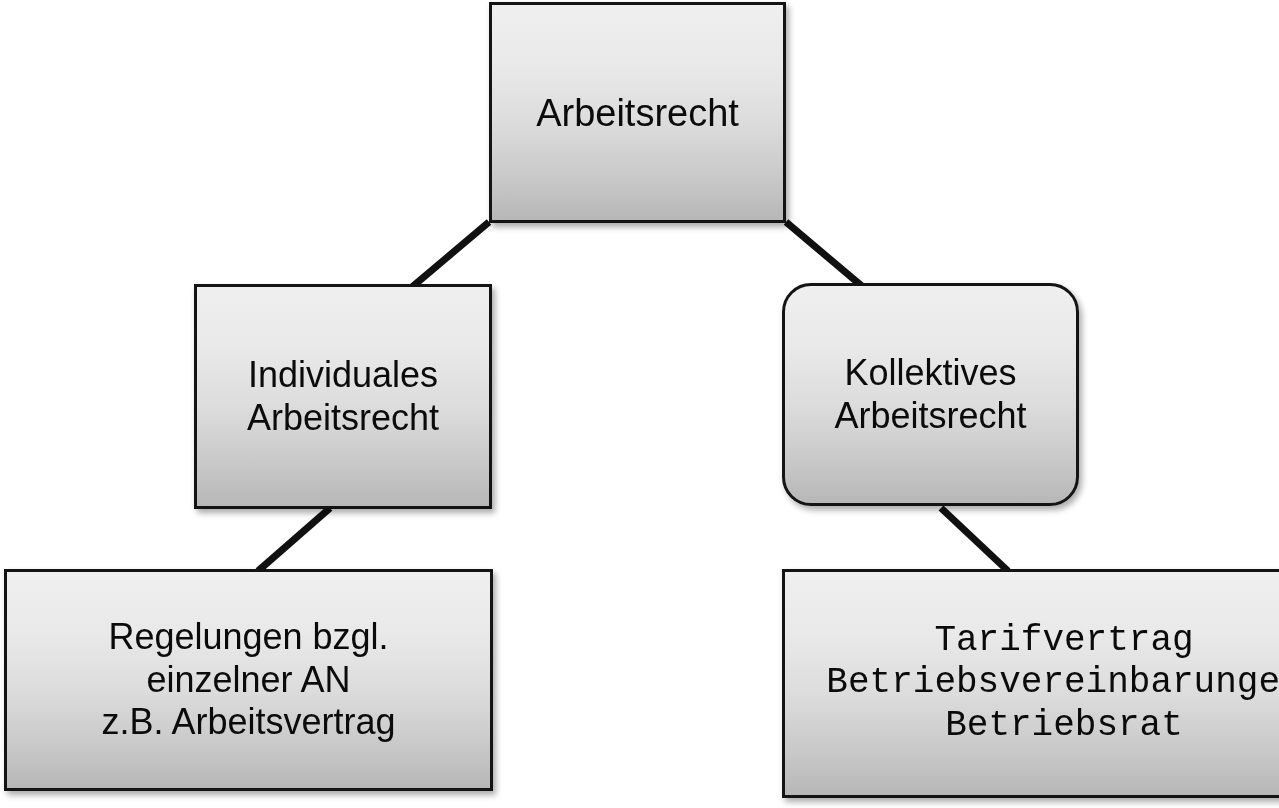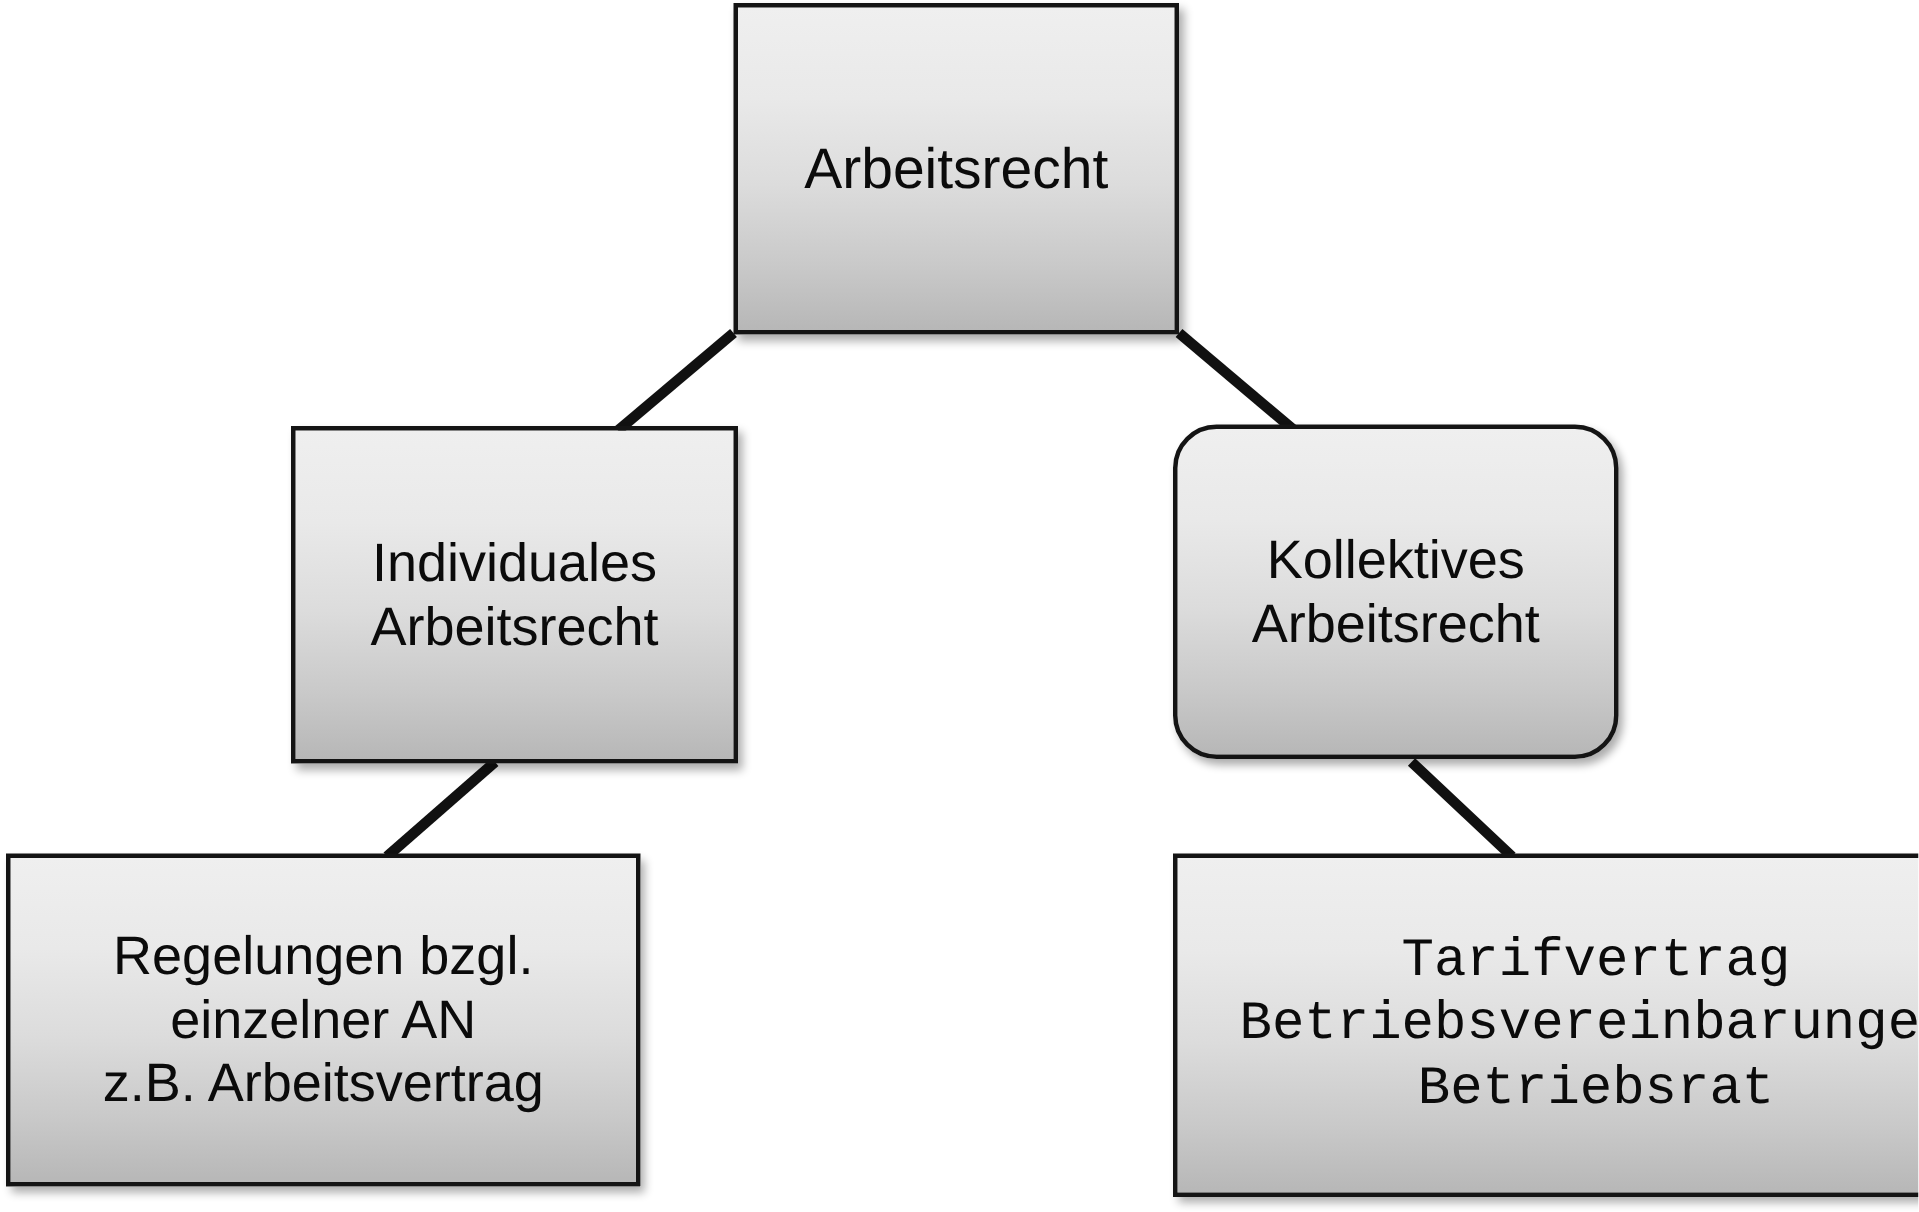--- a/index.html
+++ b/index.html
@@ -57,21 +57,21 @@
   #node-individual {
     left: 194px;  top: 284px; width: 298px;  height: 225px;
     font-size: 36px;
   }
   #node-collective {
     left: 782px;  top: 283px; width: 297px;  height: 223px;
     font-size: 36px;
     border-radius: 29px;
   }
   #node-individual-detail {
-    left: 4px;    top: 569px; width: 423px;  height: 222px;
+    left: 4px;    top: 569px; width: 489px;  height: 222px;
     font-size: 36px;
   }
   #node-collective-detail {
     left: 782px;  top: 569px; width: 564px;  height: 229px;
     font-size: 36px;
     font-family: Liberation Mono, monospace;
   }
 </style>
 </head>
 <body>

